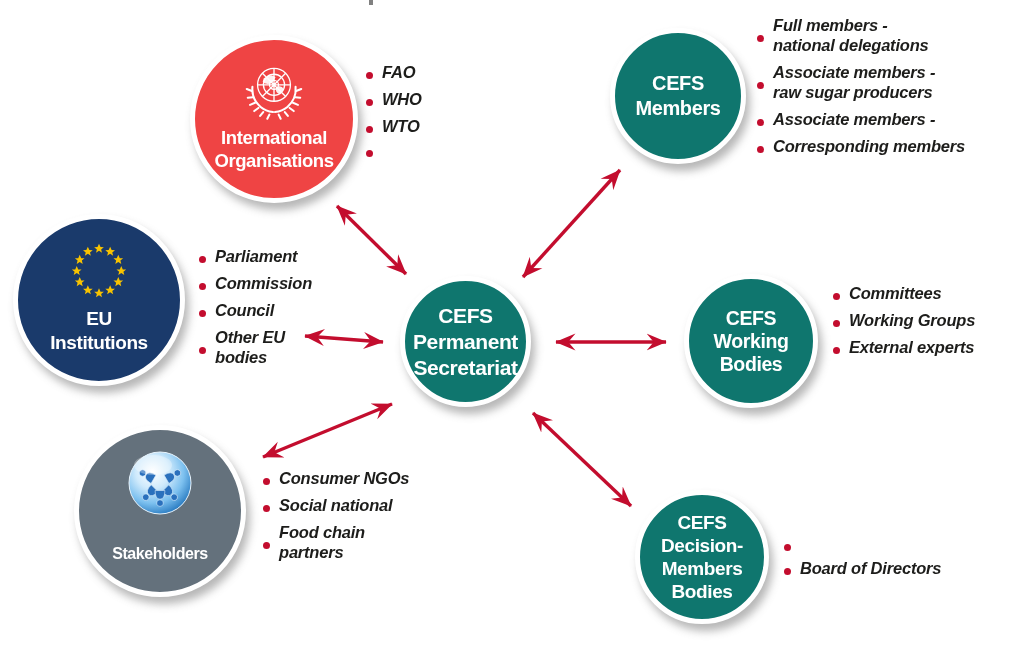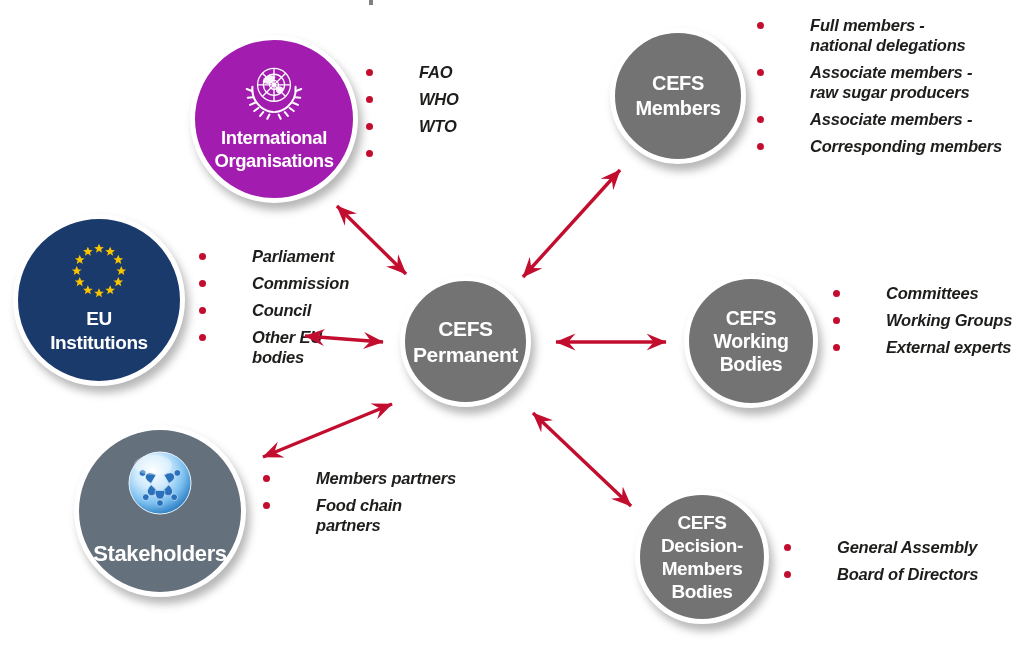--- a/index.html
+++ b/index.html
@@ -2,36 +2,36 @@
 <html><head>
 <meta charset="utf-8">
 <style>
   html,body{margin:0;padding:0;background:#fff;}
   #stage{position:relative;width:1024px;height:646px;background:#ffffff;overflow:hidden;
          font-family:"Liberation Sans","DejaVu Sans",sans-serif;}
   .arrows{position:absolute;left:0;top:0;z-index:4;pointer-events:none;}
   .circle{position:absolute;border-radius:50%;border:5px solid #fff;box-sizing:border-box;
           display:flex;flex-direction:column;align-items:center;justify-content:center;
           box-shadow:4px 7px 9px rgba(95,95,95,.45);text-align:center;color:#fff;z-index:2;}
-  .olive{background:#737373;}
+  .olive{background:#0f766e;}
   .navy{background:#1a3a6b;}
-  .lblue{background:#a21caf;text-align:center;}
+  .lblue{background:#ef4444;text-align:center;}
   .slate{background:#64717c;}
   .clabel{font-weight:bold;letter-spacing:-0.4px;}
   .cline{white-space:nowrap;}
   .fs-center .cline{font-size:21px;line-height:26px;}
   .fs-intl .cline{font-size:18.5px;line-height:23px;}
   .fs-eu .cline{font-size:19px;line-height:24px;}
-  .fs-stak .cline{font-size:22px;line-height:26px;margin-top:20px;}
+  .fs-stak .cline{font-size:16px;line-height:26px;margin-top:20px;}
   .fs-mem .cline{font-size:20px;line-height:25px;}
   .fs-work .cline{font-size:19.5px;line-height:23px;}
   .fs-dec .cline{font-size:19px;line-height:23px;}
   .icon{flex:none;margin-top:-6px;margin-bottom:5px;}
   .blist{position:absolute;z-index:3;}
-  .bitem{display:flex;align-items:flex-start;margin-bottom:7px;gap:37px;}
+  .bitem{display:flex;align-items:center;margin-bottom:7px;}
   .dot{width:7px;height:7px;border-radius:50%;background:#c30d2e;margin:7px 9px 0 0;flex:none;}
   .bline{display:block;white-space:nowrap;font-style:italic;font-weight:bold;font-size:16.5px;
          line-height:20px;color:#1d1d1b;letter-spacing:-0.2px;}
   .speck{position:absolute;z-index:5;}
 </style>
 </head>
 <body>
 
 <div id="stage">
 
@@ -46,20 +46,21 @@
     <line x1="305" y1="336" x2="383" y2="342" stroke="#c30d2e" stroke-width="3.4" marker-start="url(#ah)" marker-end="url(#ah)"></line>
     <line x1="556" y1="342" x2="666" y2="342" stroke="#c30d2e" stroke-width="3.4" marker-start="url(#ah)" marker-end="url(#ah)"></line>
     <line x1="392" y1="404" x2="263" y2="457" stroke="#c30d2e" stroke-width="3.4" marker-start="url(#ah)" marker-end="url(#ah)"></line>
     <line x1="533" y1="413" x2="631" y2="506" stroke="#c30d2e" stroke-width="3.4" marker-start="url(#ah)" marker-end="url(#ah)"></line>
   </svg>
 
   <div class="circle olive fs-center" style="left:400px;top:276px;width:131px;height:131px">
     <div class="clabel">
       <div class="cline">CEFS</div>
       <div class="cline">Permanent</div>
+      <div class="cline">Secretariat</div>
     </div>
   </div>
 
   <div class="circle lblue fs-intl" style="left:190px;top:35px;width:168px;height:168px">
     <svg class="icon" width="74" height="60" viewBox="0 0 72 58">
       <g stroke="#fff" fill="none" stroke-width="1.3">
         <circle cx="36" cy="23" r="16"></circle>
         <circle cx="36" cy="23" r="10.3"></circle>
         <circle cx="36" cy="23" r="4.4"></circle>
         <path d="M20,23 H52 M36,7 V39 M24.7,11.7 L47.3,34.3 M47.3,11.7 L24.7,34.3"></path>
@@ -250,38 +251,41 @@
       <span>
           <span class="bline">External experts</span>
         </span>
     </div>
   </div>
 
   <div class="blist" style="left:263px;top:468px">
     <div class="bitem">
       <span class="dot"></span>
       <span>
-          <span class="bline">Members partners</span>
+          <span class="bline">Consumer NGOs</span>
+        </span>
+    </div>
+    <div class="bitem">
+      <span class="dot"></span>
+      <span>
+          <span class="bline">Social national</span>
         </span>
     </div>
     <div class="bitem">
       <span class="dot"></span>
       <span>
         <span class="bline">Food chain</span>
         <span class="bline">partners</span>
       </span>
     </div>
   </div>
 
   <div class="blist" style="left:784px;top:537px">
     <div class="bitem">
       <span class="dot"></span>
-      <span>
-          <span class="bline">General Assembly</span>
-        </span>
     </div>
     <div class="bitem">
       <span class="dot"></span>
       <span>
           <span class="bline">Board of Directors</span>
         </span>
     </div>
   </div>
 
   <div class="speck" style="left:369px;top:0;width:4px;height:5px;background:#6a6a6a;opacity:.85"></div>

